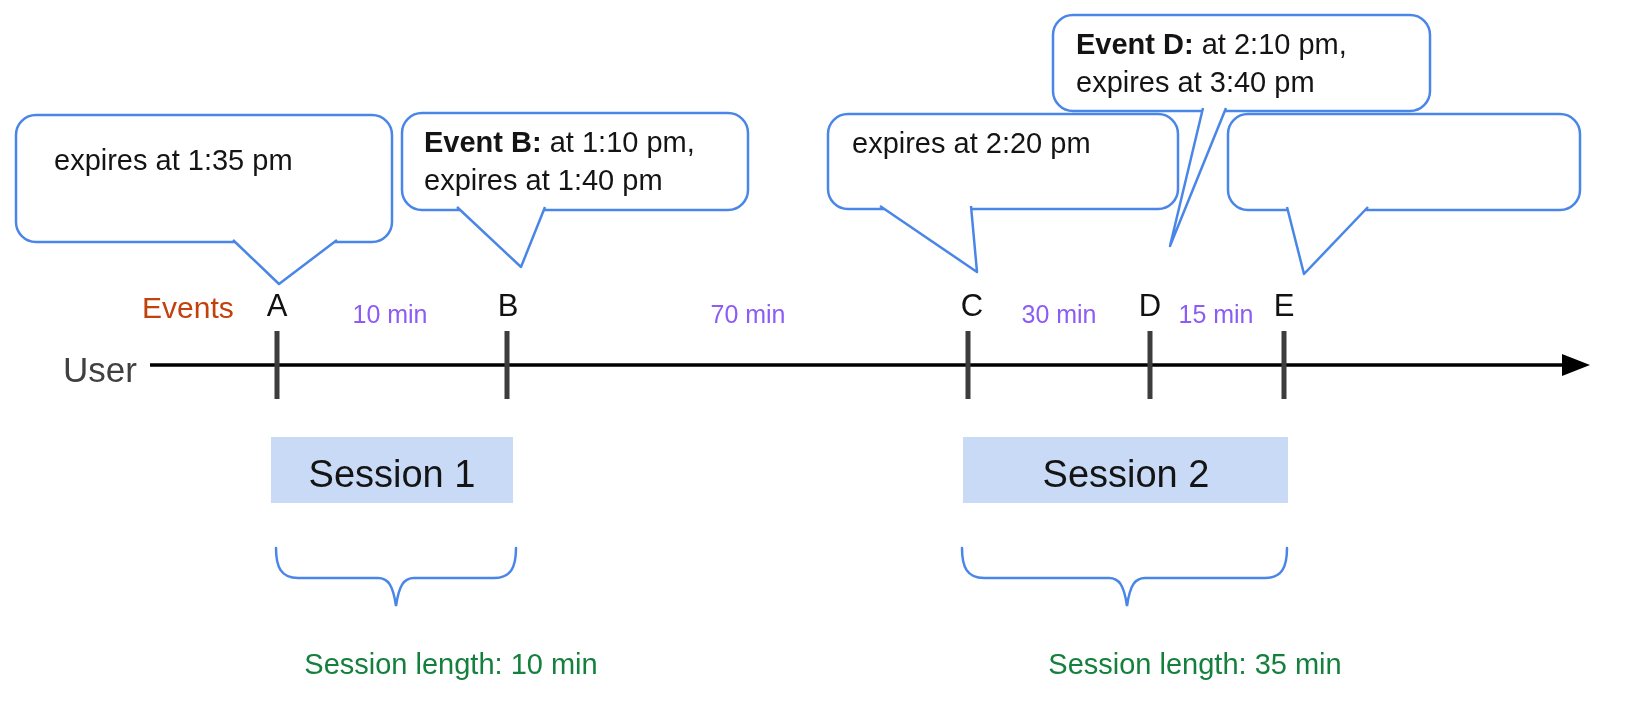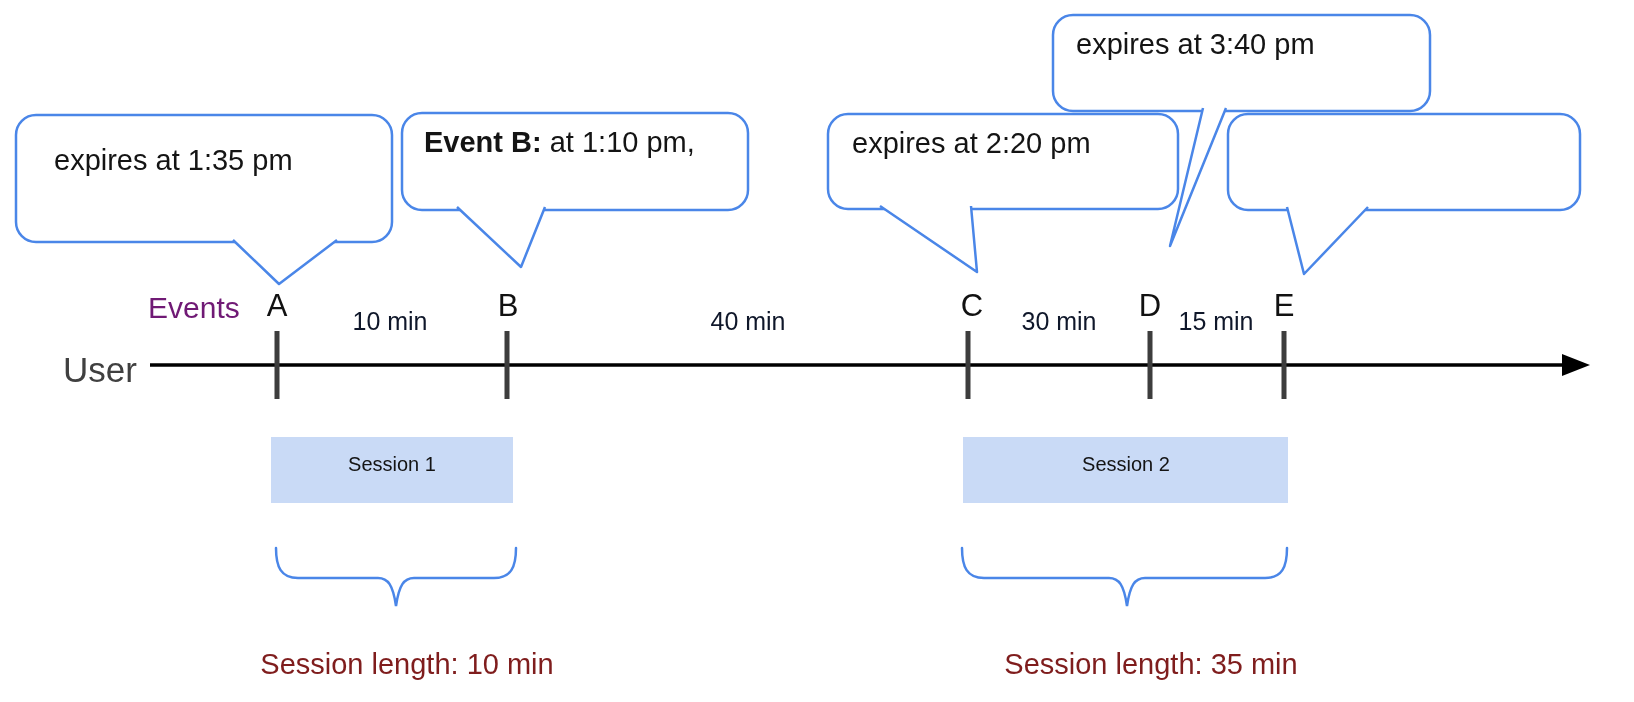--- a/index.html
+++ b/index.html
@@ -19,41 +19,41 @@
     color:#141414;
     white-space:nowrap;
   }
   .bubble-text .bb{font-weight:700;}
   .letter{
     position:absolute;top:289px;
     transform:translateX(-50%);
     font-size:31px;line-height:34px;color:#111;
   }
   .minlab{
-    position:absolute;top:308px;
+    position:absolute;top:301px;
     transform:translateX(-50%);
-    font-size:25px;line-height:27px;color:#0f172a;
+    font-size:25px;line-height:27px;color:#8b5cf6;
   }
   .events-label{
-    position:absolute;left:148px;top:291px;
-    font-size:30px;color:#701a75;
+    position:absolute;left:142px;top:291px;
+    font-size:30px;color:#c2410c;
   }
   .user-label{
     position:absolute;left:63px;top:350px;
     font-size:35px;color:#404040;
   }
   .session-label{
     position:absolute;top:453px;
     transform:translateX(-50%);
-    font-size:20px;color:#141414;
+    font-size:38px;color:#141414;
   }
   .session-length{
     position:absolute;top:648px;
     transform:translateX(-50%);
-    font-size:29px;color:#7f1d1d;
+    font-size:29px;color:#15803d;margin-left:44px;
   }
 </style>
 </head>
 <body>
 
 <div class="canvas">
 
   <svg width="1634" height="702" viewBox="0 0 1634 702">
 
     <rect x="271" y="437" width="242" height="66" fill="#c9daf6"></rect>
@@ -88,42 +88,44 @@
     <rect x="1228" y="114" width="352" height="96" rx="20" fill="#fff" stroke="#4a86e8" stroke-width="2.5"></rect>
     <path d="M 1287 207 L 1304 274 L 1368 207" fill="#fff" stroke="#4a86e8" stroke-width="2.5" stroke-linejoin="round"></path>
   </svg>
 
   <div class="bubble-text" style="left:54px;top:141px">
     <div>expires at 1:35 pm</div>
   </div>
 
   <div class="bubble-text" style="left:424px;top:123px">
     <div><span class="bb">Event B:</span><span> at 1:10 pm,</span></div>
+    <div>expires at 1:40 pm</div>
   </div>
 
   <div class="bubble-text" style="left:852px;top:124px">
     <div>expires at 2:20 pm</div>
   </div>
 
   <div class="bubble-text" style="left:1076px;top:25px">
+    <div><span class="bb">Event D:</span><span> at 2:10 pm,</span></div>
     <div>expires at 3:40 pm</div>
   </div>
 
 
   <div class="events-label">Events</div>
   <div class="user-label">User</div>
 
   <div class="letter" style="left:277px">A</div>
   <div class="letter" style="left:508px">B</div>
   <div class="letter" style="left:972px">C</div>
   <div class="letter" style="left:1150px">D</div>
   <div class="letter" style="left:1284px">E</div>
 
   <div class="minlab" style="left:390px">10 min</div>
-  <div class="minlab" style="left:748px">40 min</div>
+  <div class="minlab" style="left:748px">70 min</div>
   <div class="minlab" style="left:1059px">30 min</div>
   <div class="minlab" style="left:1216px">15 min</div>
 
   <div class="session-label" style="left:392px">Session 1</div>
   <div class="session-label" style="left:1126px">Session 2</div>
 
   <div class="session-length" style="left:407px">Session length: 10 min</div>
   <div class="session-length" style="left:1151px">Session length: 35 min</div>
 
 </div>

